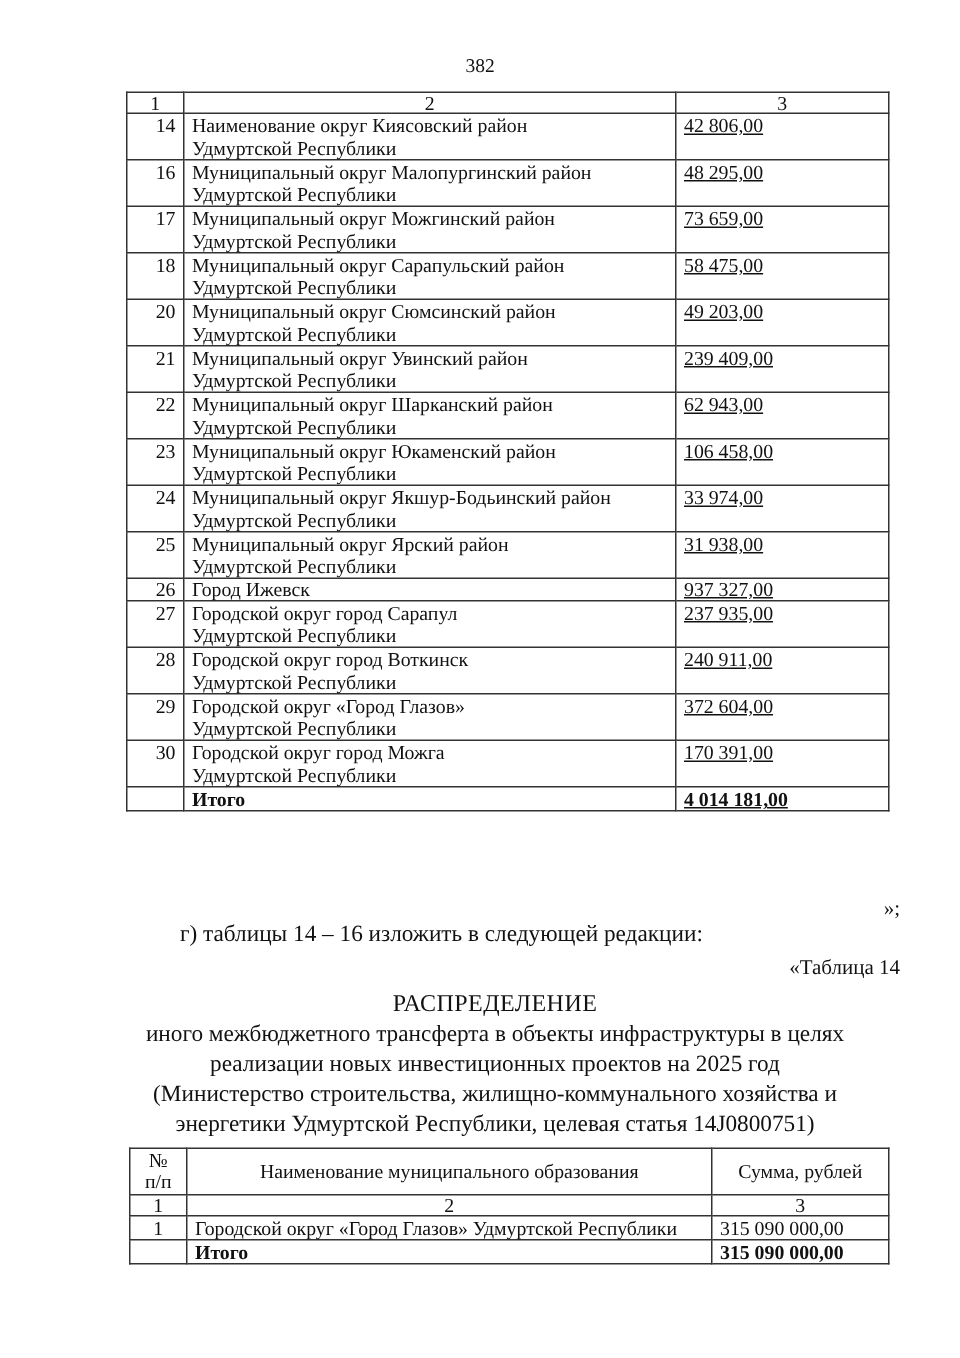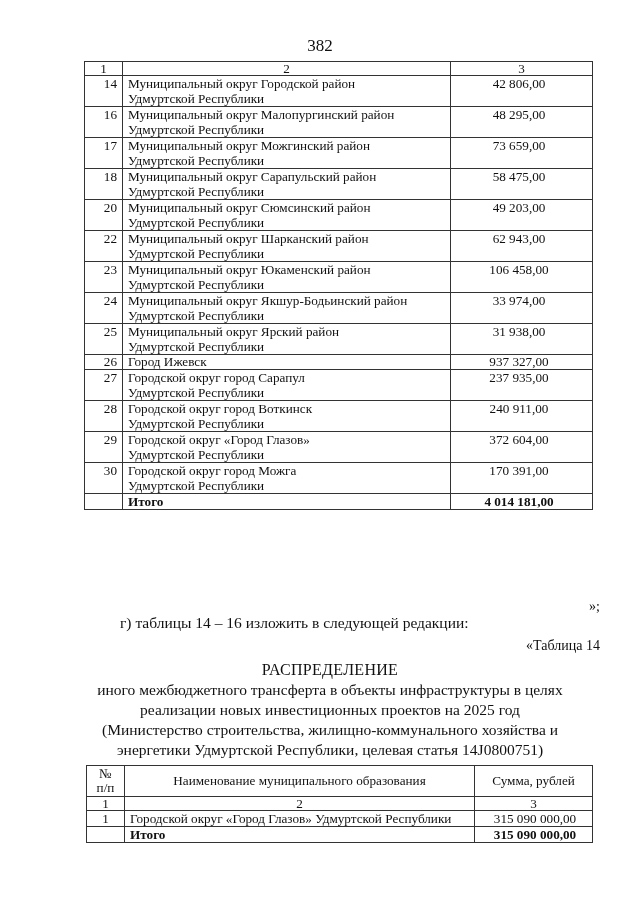--- a/index.html
+++ b/index.html
@@ -2,49 +2,49 @@
 <html><head>
   <meta charset="utf-8">
   <style>
     html, body { margin: 0; padding: 0; }
     body {
       width: 640px; height: 905px; background: #ffffff; position: relative; overflow: hidden;
       font-family: "Liberation Serif", "DejaVu Serif", serif; color: #111;
     }
     .page-number {
       position: absolute; top: 36px; left: 0; width: 640px; text-align: center;
-      font-size: 17px;
+      font-size: 13px;
     }
     table { border-collapse: collapse; position: absolute; table-layout: fixed; }
     td { border: 1px solid #333; padding: 0 5px; vertical-align: top; font-size: 13.2px; line-height: 15px; }
     #t1 { left: 84px; top: 61px; width: 508px; }
     #t1 col.c1 { width: 38px; } #t1 col.c2 { width: 328px; } #t1 col.c3 { width: 142px; }
     #t1 td.num { text-align: right; }
-    #t1 td.sum { text-align: center; padding-right: 10px; }
+    #t1 td.sum { text-align: left; padding-right: 10px; text-decoration: underline; }
     #t1 tr.hdr td { text-align: center; height: 13px; line-height: 13px; }
     #t1 tr.two td { height: 30px; }
     #t1 tr.one td { height: 14px; line-height: 14px; }
     #t1 tr.total td { height: 15px; line-height: 15px; font-weight: bold; }
     .closing { position: absolute; top: 599px; right: 40px; font-size: 14px; }
     .instr { position: absolute; top: 614px; left: 120px; font-size: 15.5px; }
     .tlabel { position: absolute; top: 638px; right: 40px; font-size: 14px; }
     .heading {
       position: absolute; top: 660px; left: 60px; width: 540px; text-align: center;
       font-size: 15.5px; line-height: 20px;
     }
     .heading .b { font-weight: normal; }
     .heading .big { font-size: 16px; letter-spacing: 0.3px; }
     #t2 { left: 86px; top: 765px; width: 506px; }
     #t2 col.c1 { width: 38px; } #t2 col.c2 { width: 350px; } #t2 col.c3 { width: 118px; }
     #t2 td { font-size: 13.2px; }
     #t2 tr.h2 td { height: 30px; vertical-align: middle; text-align: center; line-height: 14px; }
     #t2 tr.idx td { text-align: center; height: 13px; line-height: 13px; }
     #t2 tr.data td { height: 15px; }
     #t2 td.num { text-align: center; }
-    #t2 td.sum { text-align: center; padding-right: 2px; }
+    #t2 td.sum { text-align: left; padding-right: 2px; }
     #t2 tr.total td { font-weight: bold; height: 14px; }
   </style>
 </head>
 <body>
 
 <div class="page-number">382</div>
 
 <table id="t1">
   <colgroup>
       <col class="c1">
@@ -53,21 +53,21 @@
     </colgroup>
   <tbody id="t1-body">
     <tr class="hdr">
       <td>1</td>
       <td>2</td>
       <td>3</td>
     </tr>
   <tr class="two">
         <td class="num">14</td>
         <td>
-          <div>Муниципальный округ Городской район</div>
+          <div>Наименование округ Киясовский район</div>
           <div>Удмуртской Республики</div>
         </td>
         <td class="sum">42 806,00</td>
       </tr>
       <tr class="two">
         <td class="num">16</td>
         <td>
           <div>Муниципальный округ Малопургинский район</div>
           <div>Удмуртской Республики</div>
         </td>
@@ -89,20 +89,28 @@
         </td>
         <td class="sum">58 475,00</td>
       </tr>
       <tr class="two">
         <td class="num">20</td>
         <td>
           <div>Муниципальный округ Сюмсинский район</div>
           <div>Удмуртской Республики</div>
         </td>
         <td class="sum">49 203,00</td>
+      </tr>
+      <tr class="two">
+        <td class="num">21</td>
+        <td>
+          <div>Муниципальный округ Увинский район</div>
+          <div>Удмуртской Республики</div>
+        </td>
+        <td class="sum">239 409,00</td>
       </tr>
       <tr class="two">
         <td class="num">22</td>
         <td>
           <div>Муниципальный округ Шарканский район</div>
           <div>Удмуртской Республики</div>
         </td>
         <td class="sum">62 943,00</td>
       </tr>
       <tr class="two">

